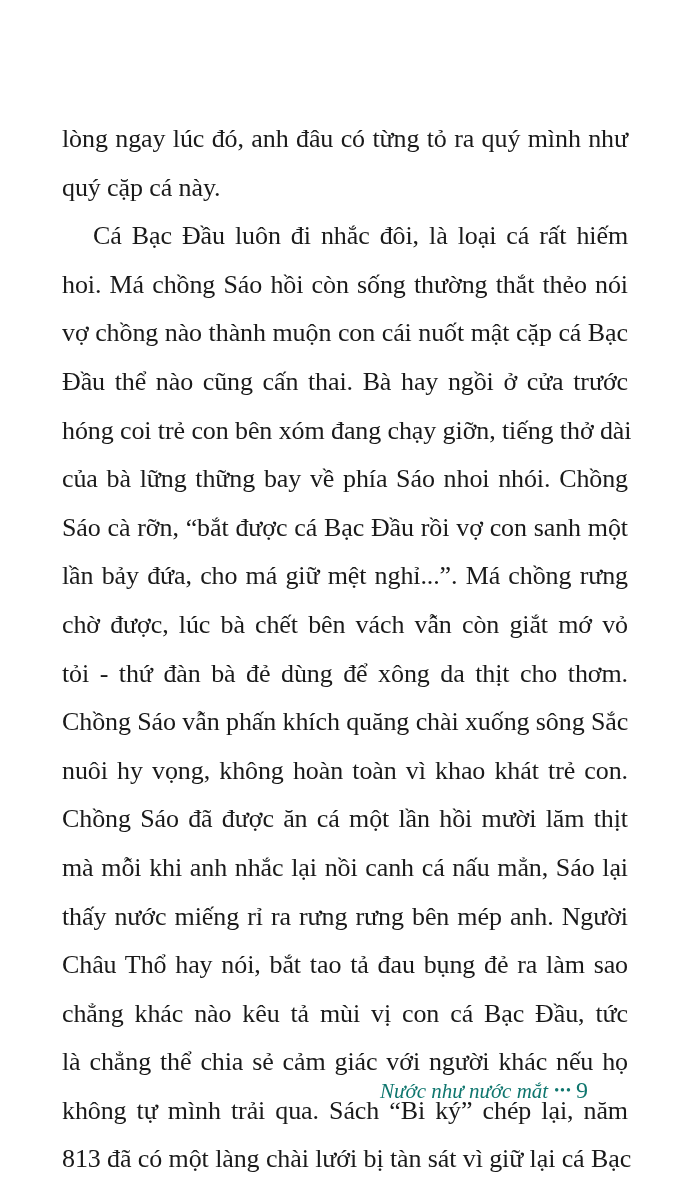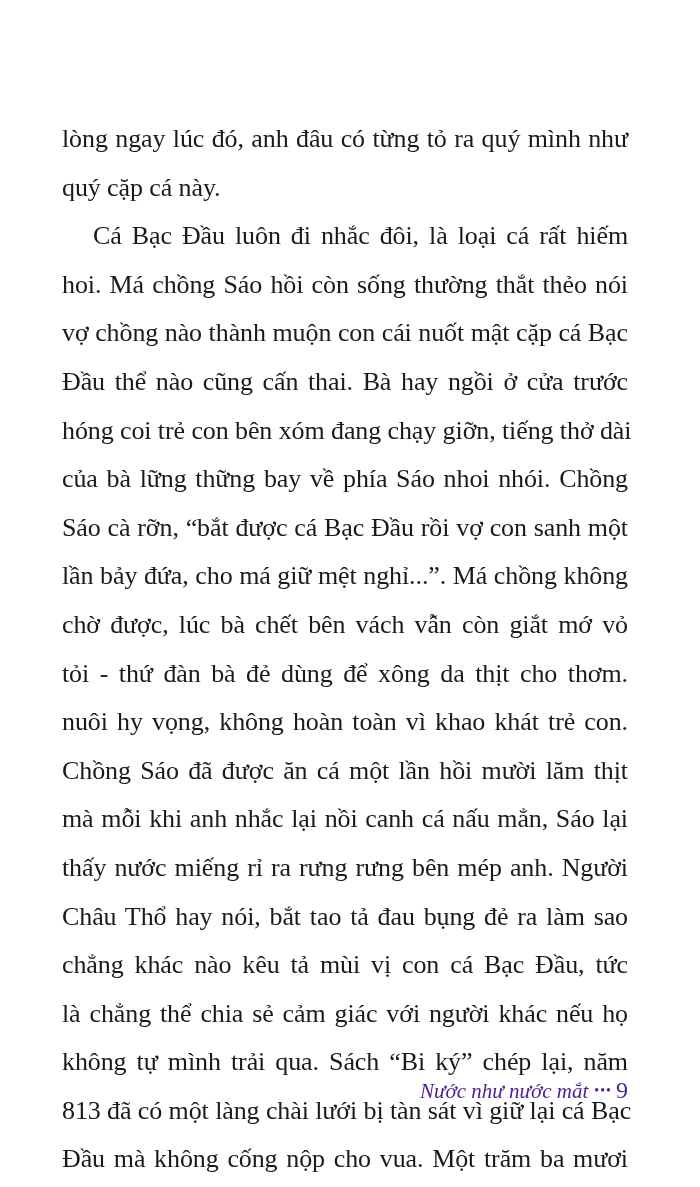--- a/index.html
+++ b/index.html
@@ -35,26 +35,26 @@
     text-align-last: left;
   }
   .line.indent {
     padding-left: 31px;
   }
   .footer {
     position: absolute;
     left: 380px;
     top: 1075px;
     width: 248px;
-    text-align: right;
+    text-align: left;
     font-family: "Liberation Serif", "DejaVu Serif", serif;
     font-style: italic;
     font-size: 21px;
     line-height: 30px;
-    color: #4c1d95;
+    color: #0f766e;
     white-space: nowrap;
   }
   .footer .dots {
     font-style: normal;
     font-size: 14px;
     letter-spacing: 1px;
     vertical-align: 3px;
     margin: 0 4px 0 6px;
   }
   .footer .num {
@@ -70,23 +70,24 @@
   <span class="line">lòng ngay lúc đó, anh đâu có từng tỏ ra quý mình như</span>
   <span class="line last">quý cặp cá này.</span>
 
   <span class="line indent">Cá Bạc Đầu luôn đi nhắc đôi, là loại cá rất hiếm</span>
   <span class="line">hoi. Má chồng Sáo hồi còn sống thường thắt thẻo nói</span>
   <span class="line">vợ chồng nào thành muộn con cái nuốt mật cặp cá Bạc</span>
   <span class="line">Đầu thể nào cũng cấn thai. Bà hay ngồi ở cửa trước</span>
   <span class="line">hóng coi trẻ con bên xóm đang chạy giỡn, tiếng thở dài</span>
   <span class="line">của bà lững thững bay về phía Sáo nhoi nhói. Chồng</span>
   <span class="line">Sáo cà rỡn, “bắt được cá Bạc Đầu rồi vợ con sanh một</span>
-  <span class="line">lần bảy đứa, cho má giữ mệt nghỉ...”. Má chồng không</span>
+  <span class="line">lần bảy đứa, cho má giữ mệt nghỉ...”. Má chồng rưng</span>
   <span class="line">chờ được, lúc bà chết bên vách vẫn còn giắt mớ vỏ</span>
   <span class="line">tỏi - thứ đàn bà đẻ dùng để xông da thịt cho thơm.</span>
+  <span class="line">Chồng Sáo vẫn phấn khích quăng chài xuống sông Sắc</span>
   <span class="line">nuôi hy vọng, không hoàn toàn vì khao khát trẻ con.</span>
   <span class="line">Chồng Sáo đã được ăn cá một lần hồi mười lăm thịt</span>
   <span class="line">mà mỗi khi anh nhắc lại nồi canh cá nấu mẳn, Sáo lại</span>
   <span class="line">thấy nước miếng rỉ ra rưng rưng bên mép anh. Người</span>
   <span class="line">Châu Thổ hay nói, bắt tao tả đau bụng đẻ ra làm sao</span>
   <span class="line">chẳng khác nào kêu tả mùi vị con cá Bạc Đầu, tức</span>
   <span class="line">là chẳng thể chia sẻ cảm giác với người khác nếu họ</span>
   <span class="line">không tự mình trải qua. Sách “Bi ký” chép lại, năm</span>
   <span class="line">813 đã có một làng chài lưới bị tàn sát vì giữ lại cá Bạc</span>
   <span class="line">Đầu mà không cống nộp cho vua. Một trăm ba mươi</span>

